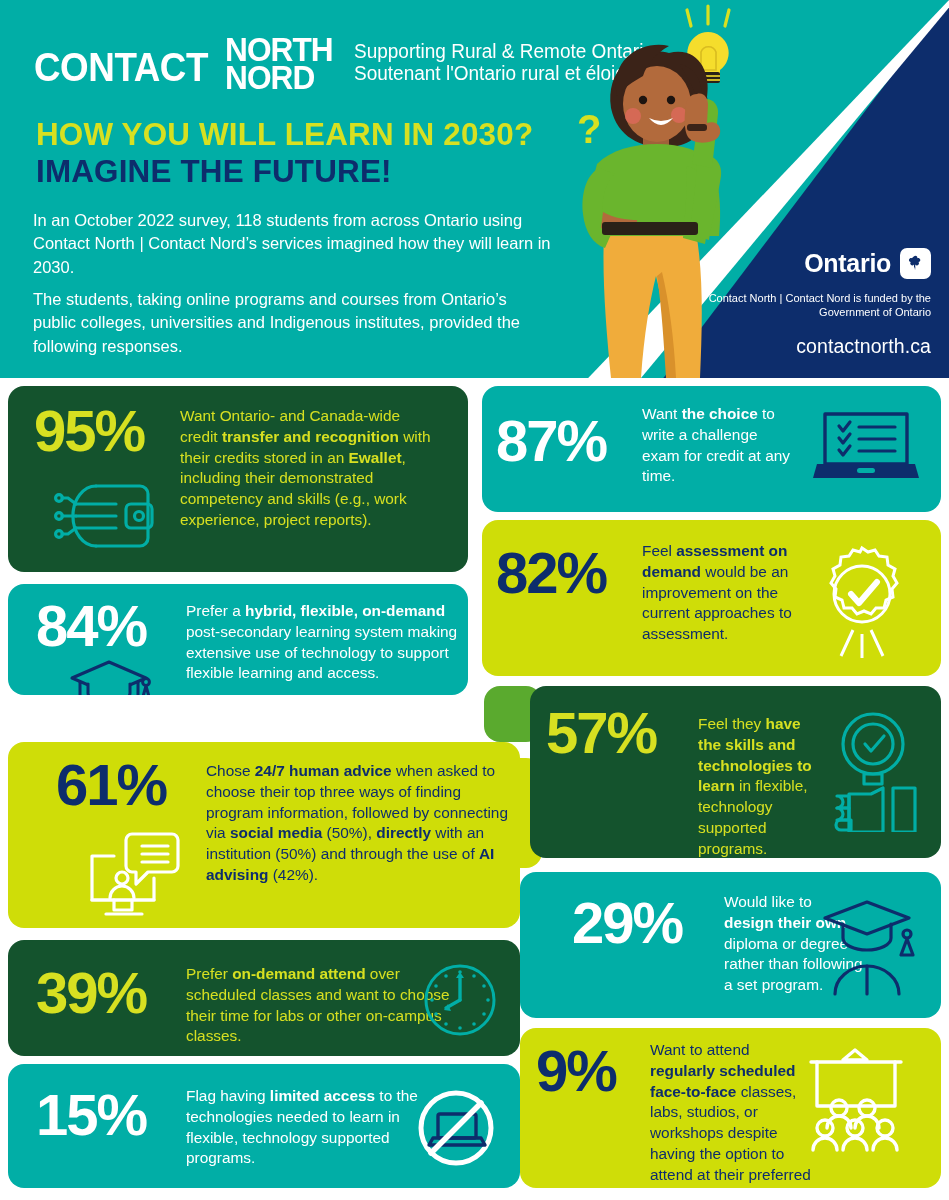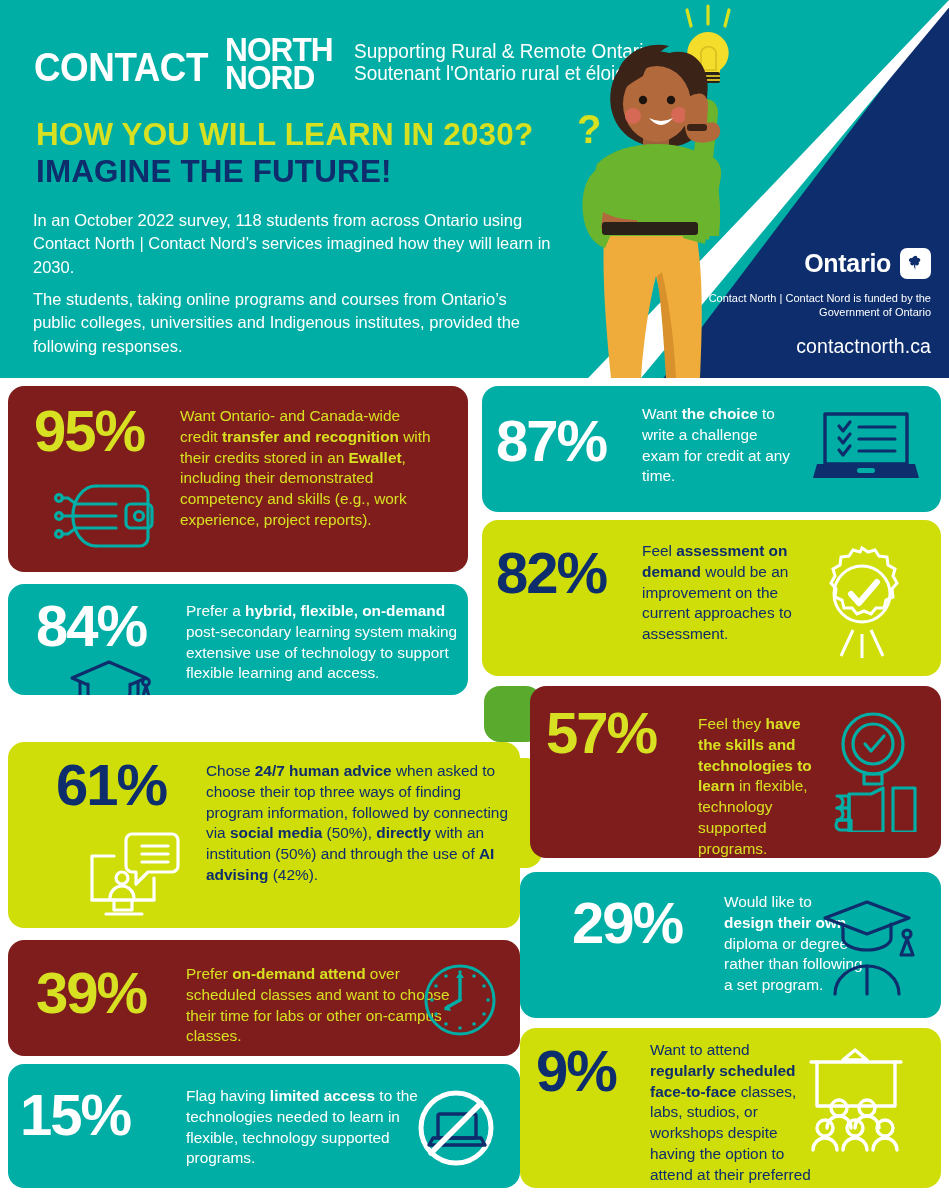--- a/index.html
+++ b/index.html
@@ -74,21 +74,21 @@
     position: absolute; border-radius: 16px; overflow: hidden;
     display: flex; align-items: flex-start;
   }
   .pct {
     font-size: 58px; font-weight: 800; letter-spacing: -2px; line-height: 1;
     white-space: nowrap;
   }
   .body-txt { font-size: 15.4px; line-height: 1.35; }
   .body-txt b { font-weight: 700; }
 
-  .bg-navy { background: #7f1d1d; }
+  .bg-navy { background: #14532d; }
   .bg-teal { background: #01aea6; }
   .bg-lime { background: #cfdd08; }
   .bg-green{ background: #5aaa2e; }
 
   .t-white { color:#ffffff; }
   .t-lime  { color:#d7e021; }
   .t-navy  { color:#0d2d6c; }
 
   .deco { position: absolute; border-radius: 16px; }
 </style>
@@ -281,21 +281,21 @@
         <line x1="38" y1="38" x2="38" y2="16"></line>
         <line x1="38" y1="38" x2="24" y2="46"></line>
       </g>
       <path d="M34 16 l4 -6 4 6z" fill="#01aea6"></path>
       <path d="M26 42 l-4 6 7 1z" fill="#01aea6"></path>
     </svg>
   </div>
 
   <div class="card bg-teal" style="left:8px; top:1064px; width:512px; height:124px;">
     <div style="width:178px; position:relative; height:100%;">
-      <div class="pct t-white" style="position:absolute; left:12px; top:22px;text-align:right;">15%</div>
+      <div class="pct t-white" style="position:absolute; left:28px; top:22px;text-align:right;">15%</div>
     </div>
     <div class="body-txt t-white" style="margin-top:22px; width:252px;">
       <span><span>Flag having </span><b>limited access</b><span> to the technologies needed to learn in flexible, technology supported programs.</span></span>
     </div>
     <svg style="position:absolute; right:22px; top:22px;" width="84" height="84" viewBox="0 0 84 84">
       <circle cx="42" cy="42" r="35" fill="none" stroke="#ffffff" stroke-width="5"></circle>
       <g fill="none" stroke="#0d2d6c" stroke-width="3.4" stroke-linejoin="round">
         <rect x="24" y="28" width="38" height="24" rx="2"></rect>
         <path d="M19 52 h48 l4 7 h-56z"></path>
       </g>

